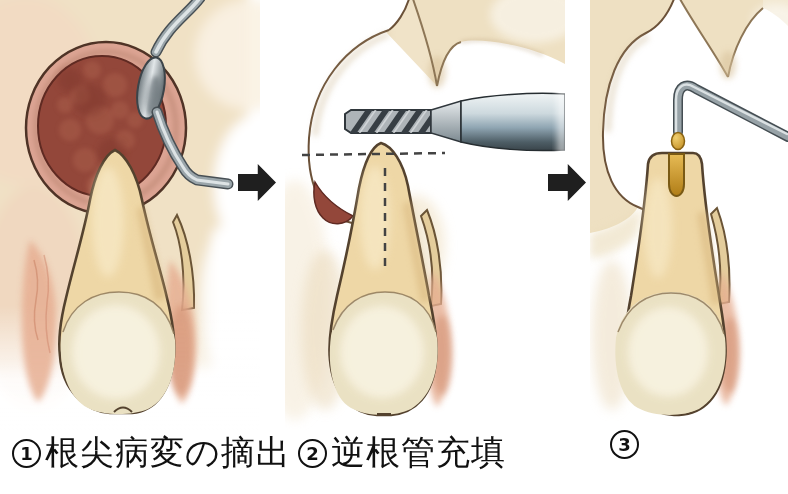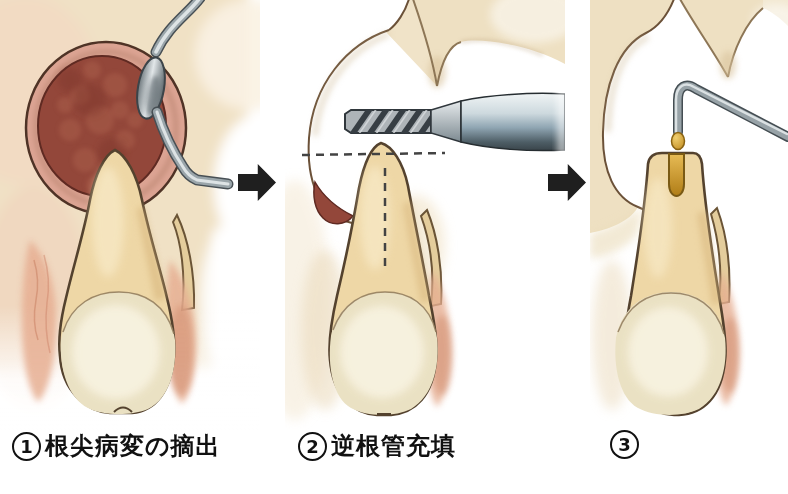--- a/index.html
+++ b/index.html
@@ -21,21 +21,21 @@
     position:absolute;top:430px;display:flex;align-items:center;gap:4px;color:#111;
   }
   #cap1{left:12px;}
   #cap2{left:298px;}
   #cap3{left:610px;}
   .badge{
     width:29px;height:29px;border:2.5px solid #111;border-radius:50%;
     display:flex;align-items:center;justify-content:center;
     font-size:18px;font-weight:bold;box-sizing:border-box;flex:0 0 auto;
   }
-  .lbl{font-size:24px;font-weight:bold;letter-spacing:1px;white-space:nowrap;}
+  .lbl{font-size:34px;font-weight:normal;letter-spacing:1px;white-space:nowrap;}
 </style>
 </head>
 <body>
 
 <div class="stage">
 
   <svg id="panel1" class="panel" width="260" height="430" viewBox="0 0 260 430">
     <defs>
       <filter id="b2" x="-50%" y="-50%" width="200%" height="200%">
           <feGaussianBlur stdDeviation="2"></feGaussianBlur>

